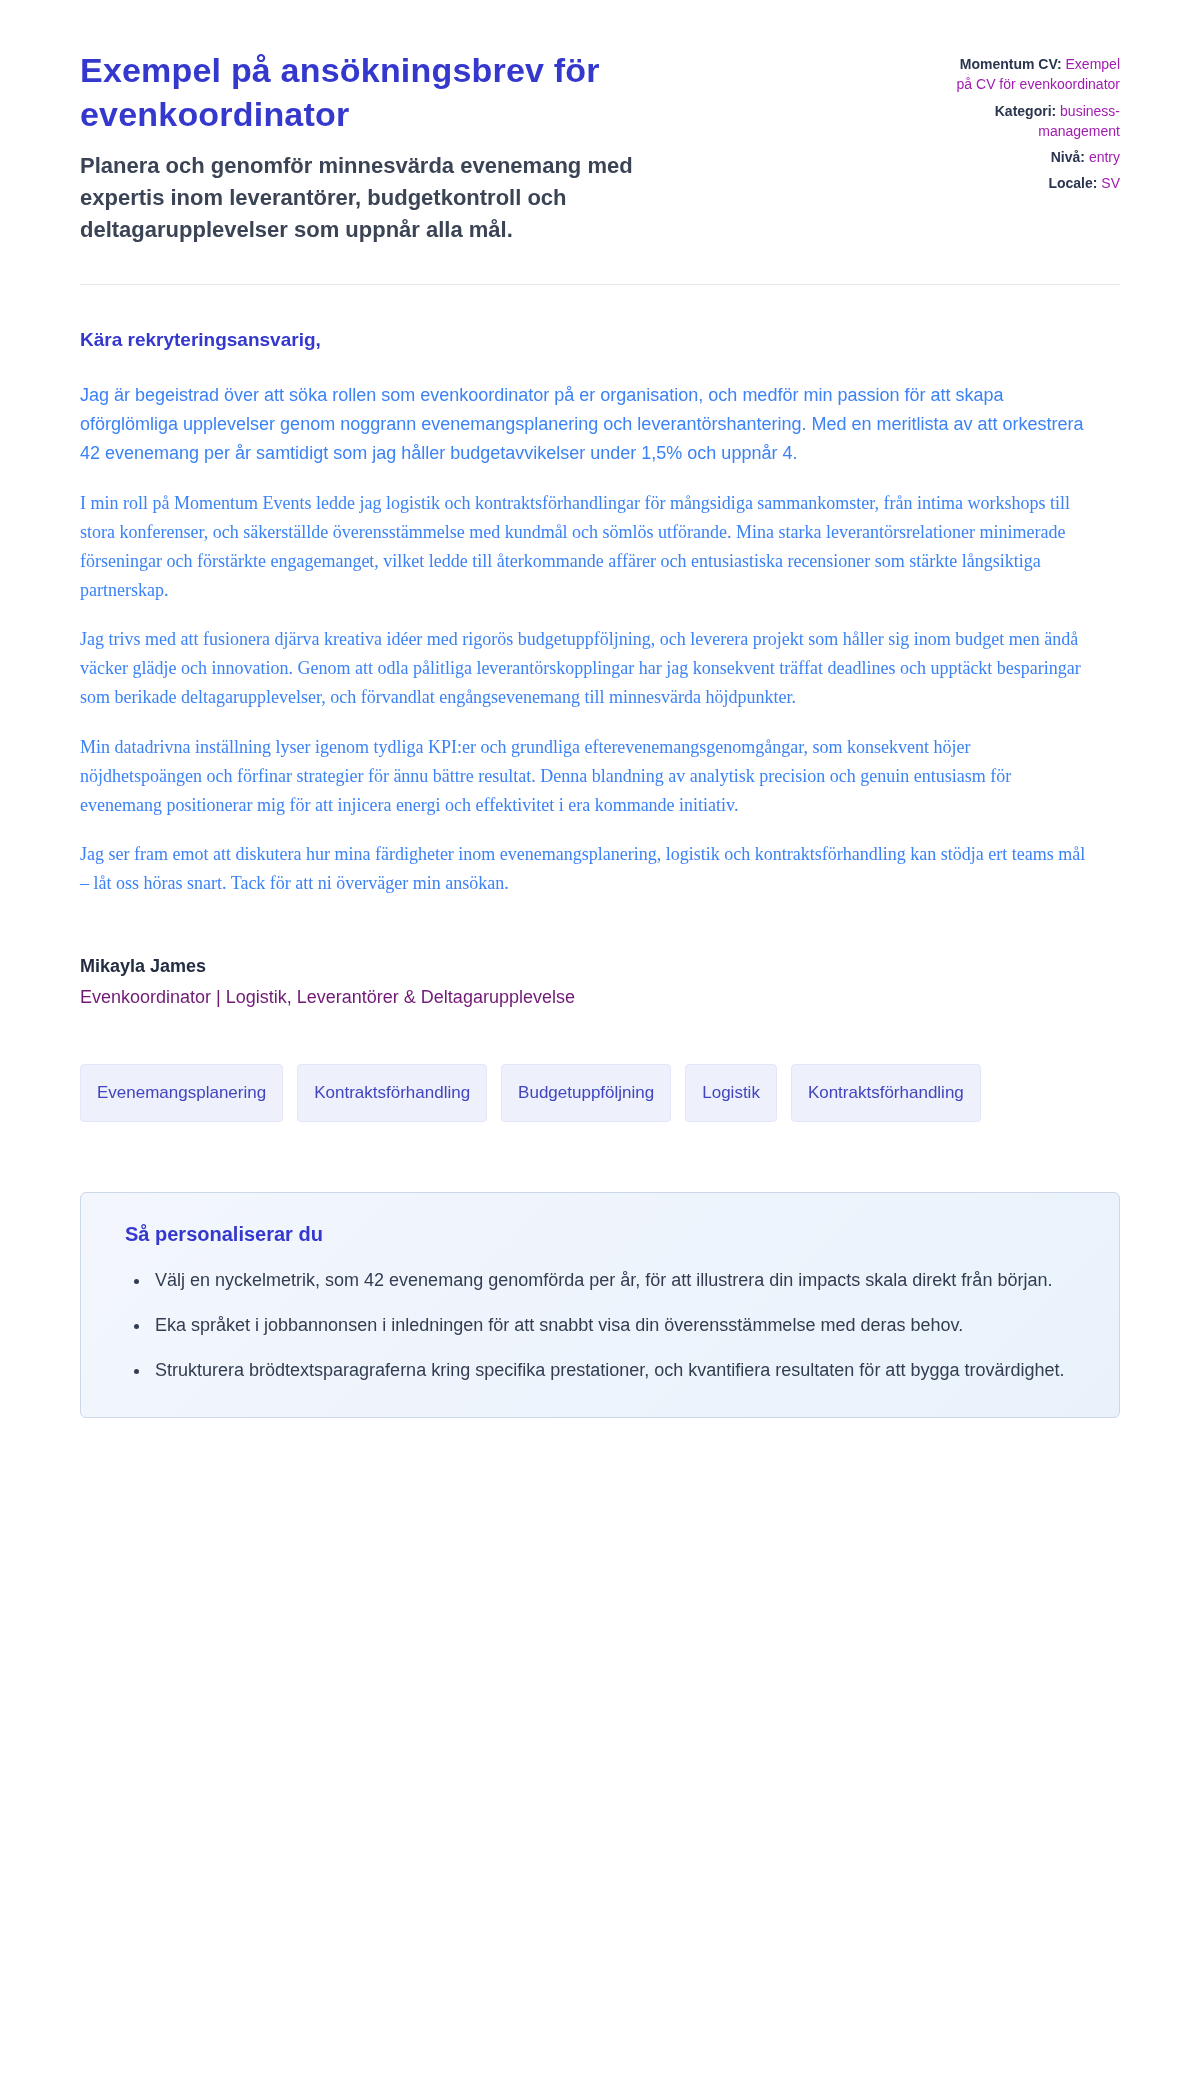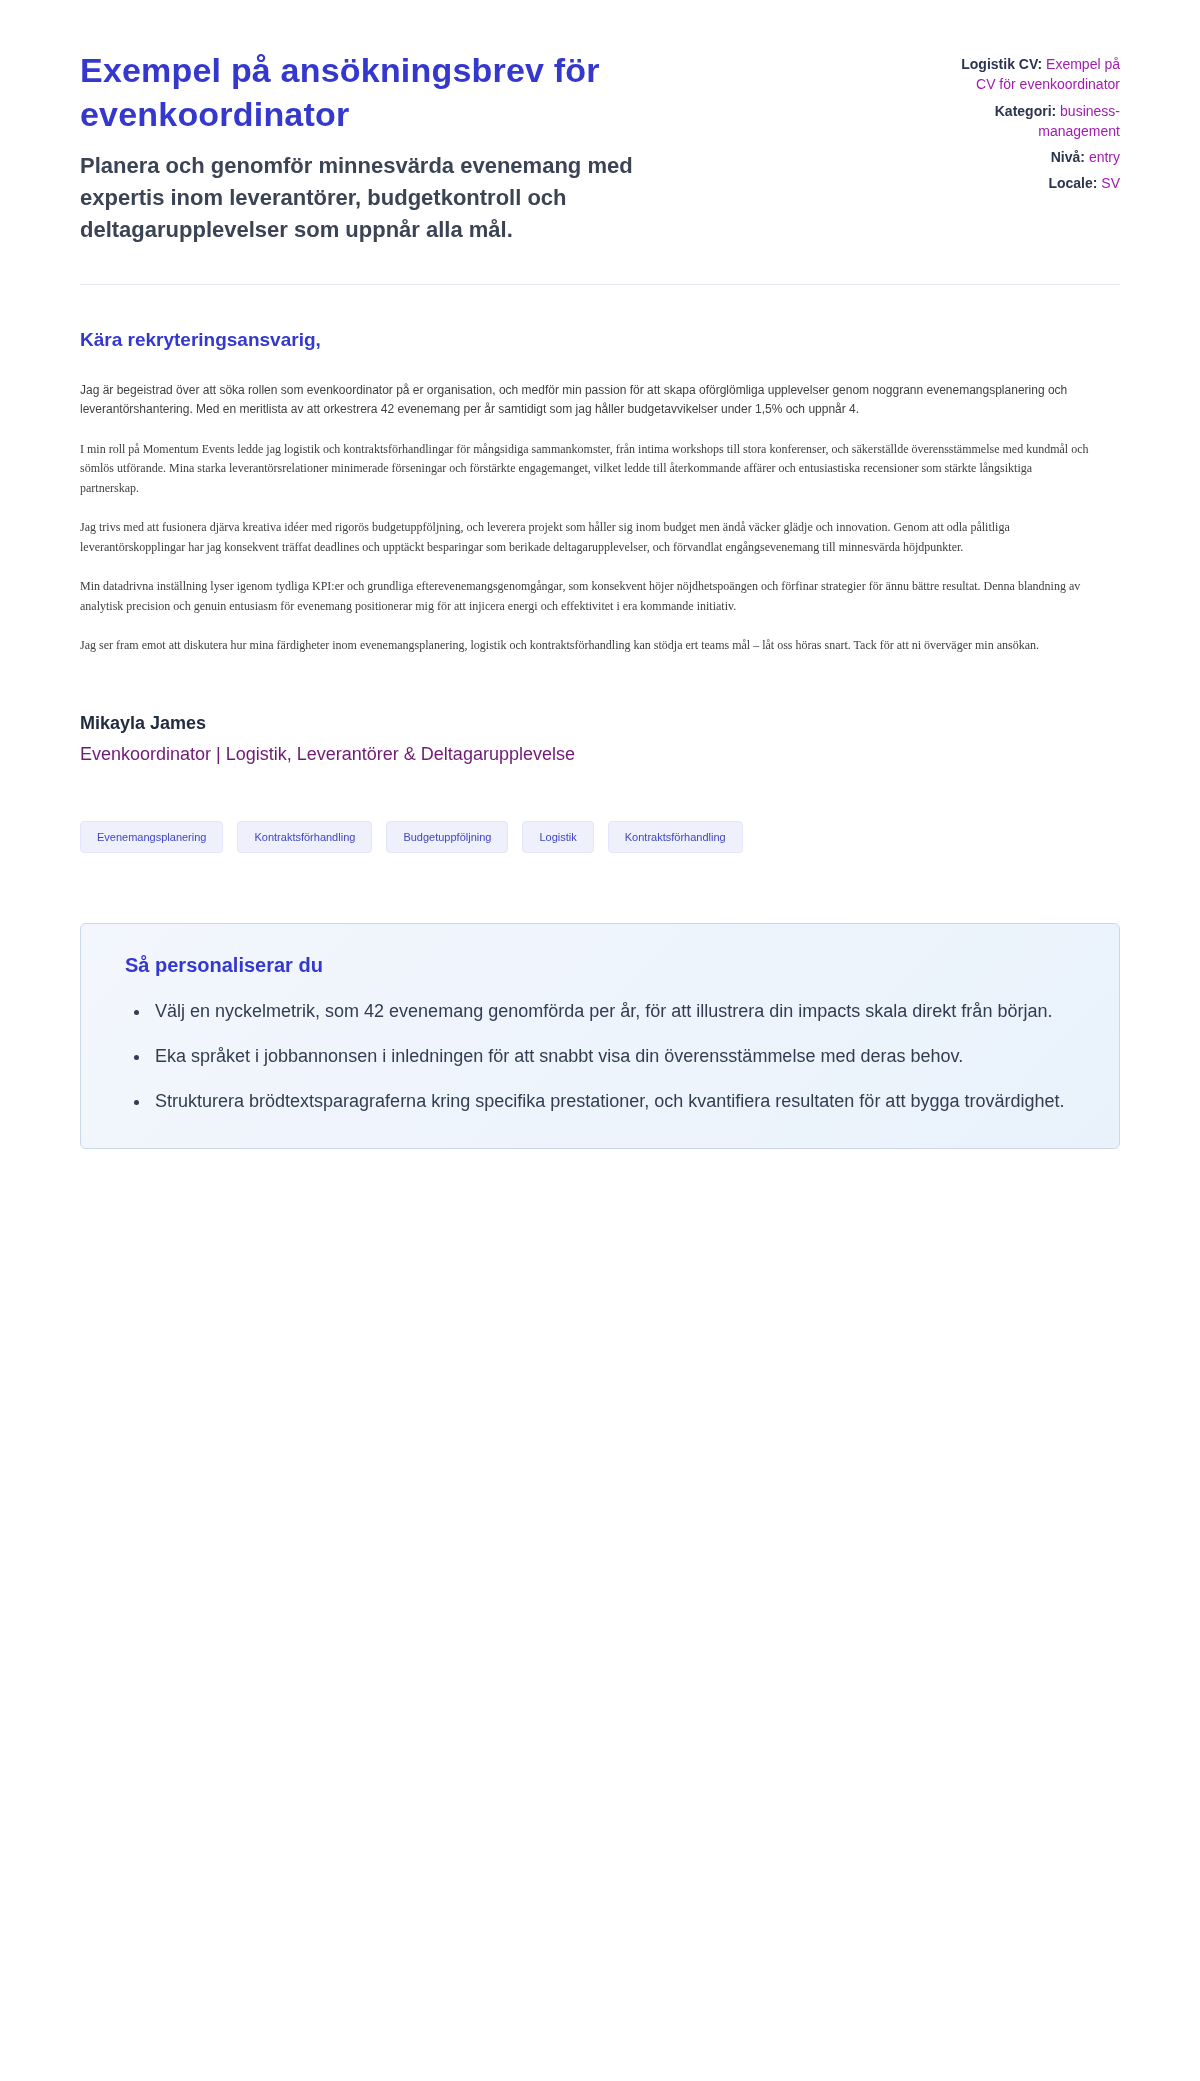--- a/index.html
+++ b/index.html
@@ -62,23 +62,23 @@
 
   
   .greeting {
     margin-top: 44px;
     color: #3538cd;
     font-size: 19px;
     font-weight: 700;
   }
   .paragraph {
     margin-top: 30px;
-    font-size: 12px;
+    font-size: 18px;
     line-height: 1.62;
-    color: #404040;
+    color: #3b82f6;
     max-width: 1010px;
   }
   .paragraph + .paragraph { margin-top: 20px; font-family: Liberation Serif, serif; }
 
   .signature { margin-top: 58px; }
   .signature-name {
     font-size: 18px;
     font-weight: 700;
     color: #232d42;
   }
@@ -93,22 +93,22 @@
     display: flex;
     flex-wrap: wrap;
     gap: 14px;
     margin-top: 56px;
   }
   .tag-chip {
     display: inline-block;
     background: #eef0fb;
     border: 1px solid #e3e6f8;
     color: #4146c0;
-    font-size: 11px;
-    padding: 9px 16px;
+    font-size: 17px;
+    padding: 18px 16px;
     border-radius: 4px;
     cursor: pointer;
     white-space: nowrap;
   }
 
   
   .tips-box {
     margin-top: 70px;
     margin-bottom: 60px;
     background: linear-gradient(135deg, #f3f6fd 0%, #e9f2fb 100%);
@@ -141,21 +141,21 @@
 <div class="page">
   <div class="content">
 
     <div class="header">
       <div class="header-left">
         <h1 class="doc-title">Exempel på ansökningsbrev för evenkoordinator</h1>
         <h2 class="doc-subtitle">Planera och genomför minnesvärda evenemang med expertis inom leverantörer, budgetkontroll och deltagarupplevelser som uppnår alla mål.</h2>
       </div>
       <div class="header-meta">
         <div class="meta-item">
-          <span class="meta-label">Logistik CV:</span>
+          <span class="meta-label">Momentum CV:</span>
           <span class="meta-value">Exempel på CV för evenkoordinator</span>
         </div>
         <div class="meta-item">
           <span class="meta-label">Kategori:</span>
           <span class="meta-value">business-management</span>
         </div>
         <div class="meta-item">
           <span class="meta-label">Nivå:</span>
           <span class="meta-value">entry</span>
         </div>

